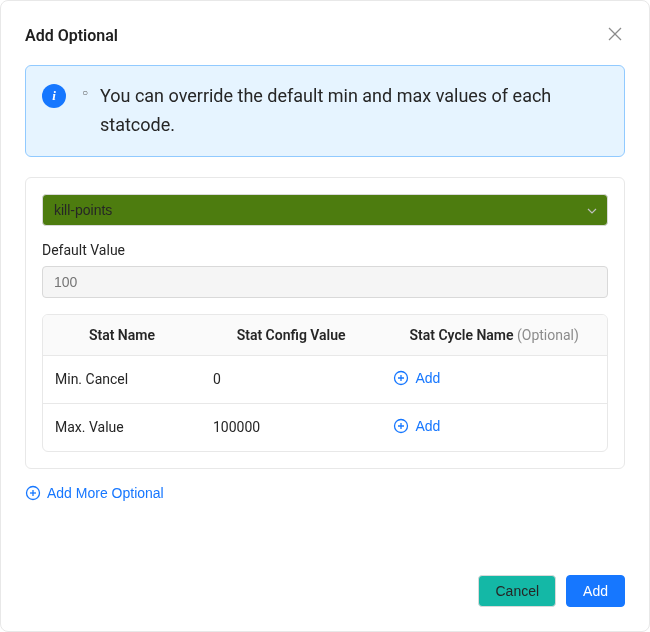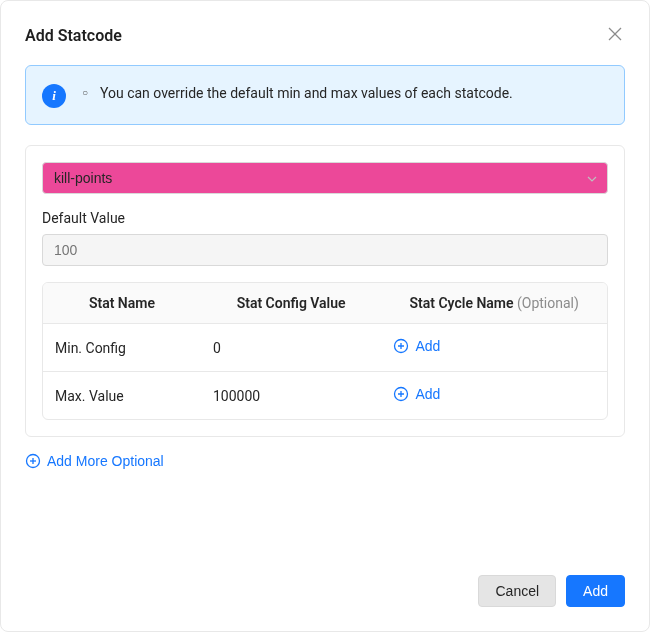--- a/index.html
+++ b/index.html
@@ -76,21 +76,21 @@
     }
     .info-content ul {
       list-style: none;
       padding: 0;
     }
     .info-content li {
       position: relative;
       padding-left: 18px;
       line-height: 1.6;
       color: #262626;
-      font-size: 14px;
+      font-size: 18px;
     }
     .info-content li::before {
       content: "○";
       position: absolute;
       left: 0;
       font-size: 10px;
       top: 3px;
       color: #595959;
     }
     .form-section {
@@ -115,21 +115,21 @@
       position: relative;
     }
     .select-input {
       width: 100%;
       height: 32px;
       border: 1px solid #d9d9d9;
       border-radius: 4px;
       padding: 0 32px 0 11px;
       font-size: 14px;
       color: #262626;
-      background: #ec4899;
+      background: #4d7c0f;
       cursor: pointer;
       outline: none;
     }
     .select-arrow {
       position: absolute;
       right: 10px;
       top: 50%;
       transform: translateY(-50%);
       width: 12px;
       height: 12px;
@@ -214,37 +214,37 @@
     .btn {
       height: 32px;
       padding: 0 16px;
       border-radius: 4px;
       font-size: 14px;
       cursor: pointer;
       border: 1px solid transparent;
       outline: none;
     }
     .btn-default {
-      background: #e5e5e5;
+      background: #14b8a6;
       border-color: #d9d9d9;
       color: #262626;
     }
     .btn-primary {
       background: #1677ff;
       border-color: #1677ff;
       color: #fff;
     }
   </style>
 </head>
 <body>
 
 <div class="modal">
 
   <div class="modal-header">
-    <div class="modal-title">Add Statcode</div>
+    <div class="modal-title">Add Optional</div>
     <button class="close-btn">
       <span>
         <svg width="14" height="14" viewBox="0 0 14 14" fill="none" stroke="currentColor" stroke-width="1.2">
           <line x1="1" y1="1" x2="13" y2="13"></line>
           <line x1="13" y1="1" x2="1" y2="13"></line>
         </svg>
       </span>
     </button>
   </div>
 
@@ -280,21 +280,21 @@
         <tr>
           <th class="col-name">Stat Name</th>
           <th class="col-config">Stat Config Value</th>
           <th class="col-cycle">
             <span>Stat Cycle Name</span><span class="optional"> (Optional)</span>
           </th>
         </tr>
       </thead>
       <tbody>
         <tr>
-          <td>Min. Config</td>
+          <td>Min. Cancel</td>
           <td>0</td>
           <td>
             <button class="add-link">
               <span class="add-icon">
                 <svg width="16" height="16" viewBox="0 0 16 16" fill="none" stroke="currentColor" stroke-width="1.3">
                   <circle cx="8" cy="8" r="6.5"></circle>
                   <line x1="8" y1="5" x2="8" y2="11"></line>
                   <line x1="5" y1="8" x2="11" y2="8"></line>
                 </svg>
               </span>

